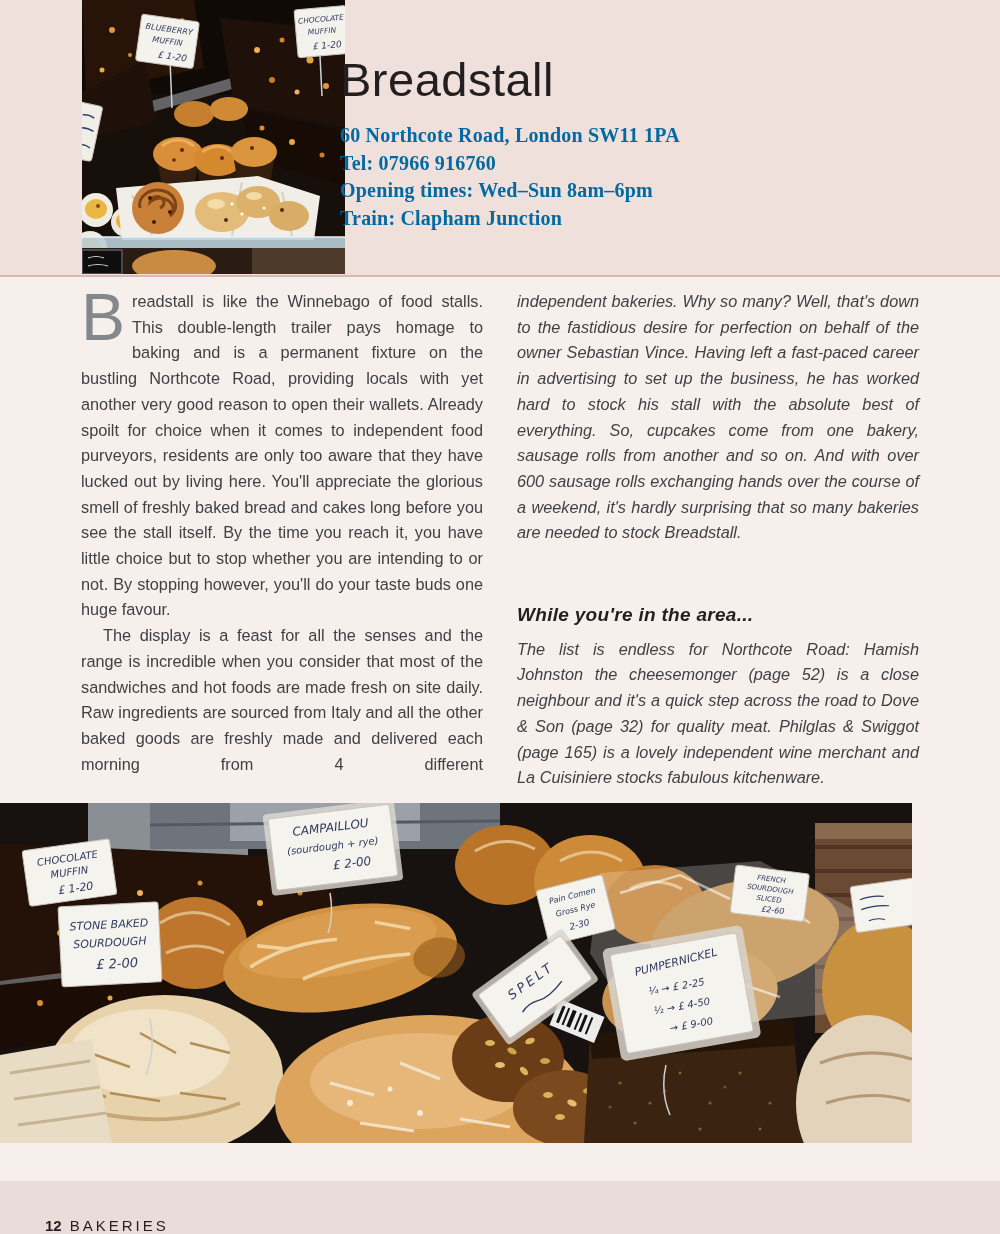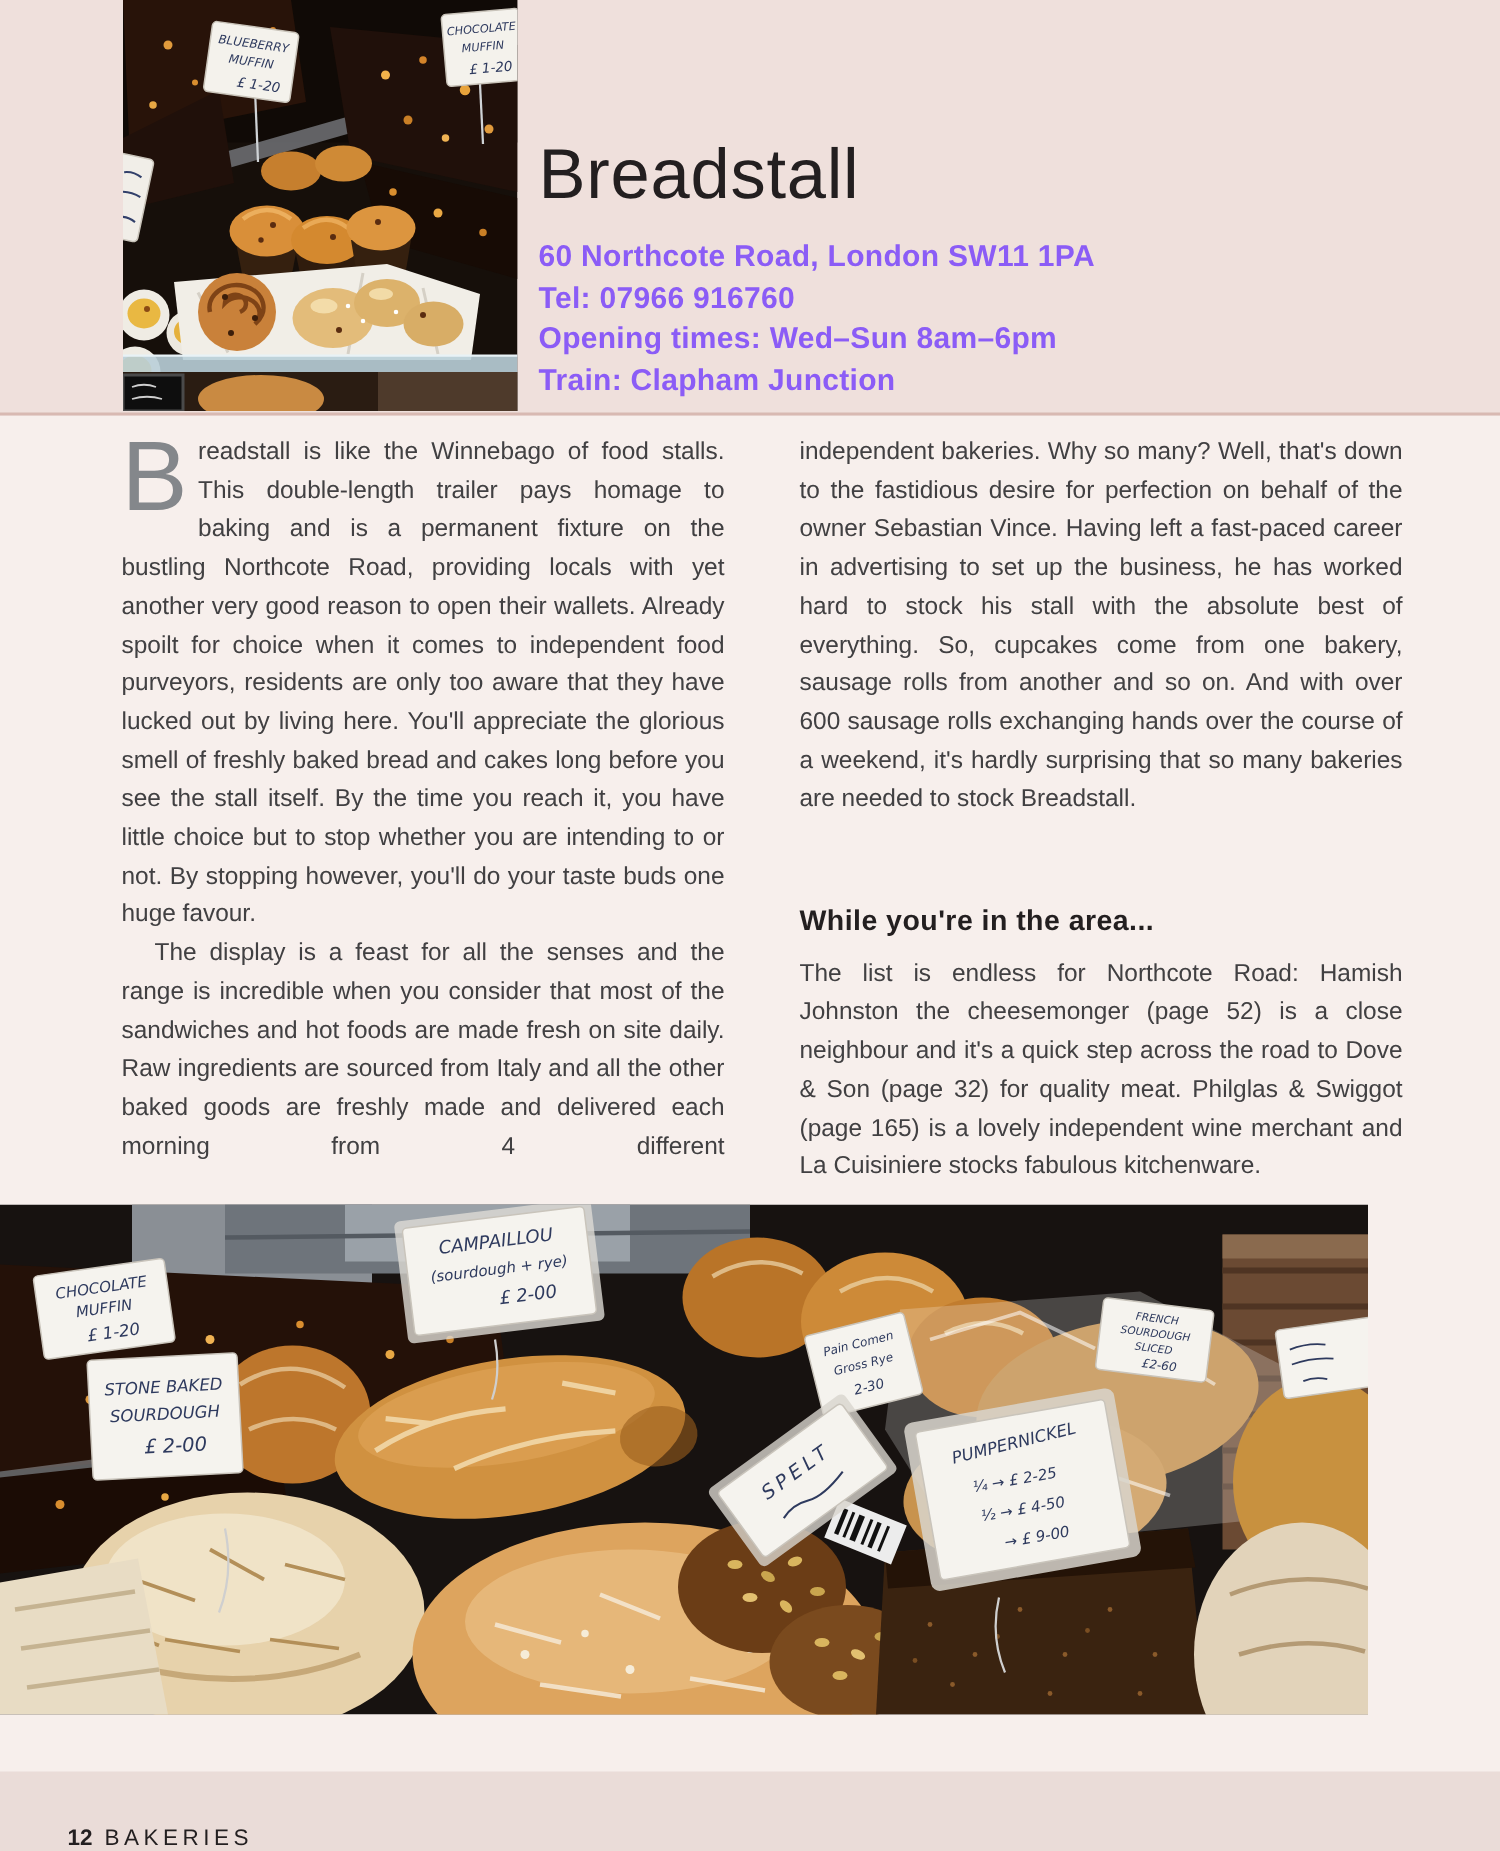--- a/index.html
+++ b/index.html
@@ -2,28 +2,28 @@
 <html><head>
 <meta charset="utf-8">
 <style>
   html,body{margin:0;padding:0;background:#dcd7d4;}
   .page{position:relative;width:1000px;height:1234px;background:#f7efec;
         font-family:"Liberation Sans", sans-serif;overflow:hidden;margin:0 auto;}
   .header-band{position:absolute;left:0;top:0;width:1000px;height:277px;
         background:#efe0dc;border-bottom:2px solid #d8b9b2;box-sizing:border-box;}
   .top-photo{position:absolute;left:82px;top:0;width:263px;height:274px;}
   .top-photo svg,.bottom-photo svg{display:block;width:100%;height:100%;}
-  .header-info{position:absolute;left:359px;top:52px;margin-top:36px;}
+  .header-info{position:absolute;left:340px;top:52px;}
   .title{font-size:47px;font-weight:400;color:#231f20;letter-spacing:.5px;margin:0 0 15px 0;}
-  .contact-line{font-size:20px;font-weight:700;color:#8b5cf6;line-height:27.5px;letter-spacing:.2px;}
+  .contact-line{font-size:20px;font-weight:700;color:#0369a1;line-height:27.5px;letter-spacing:.2px;font-family:Liberation Serif, serif;}
   .col{position:absolute;top:289px;width:402px;font-size:16.3px;line-height:25.7px;
        color:#414042;text-align:justify;}
   .col p{margin:0;}
   .col-left{left:81px;}
-  .col-right{left:533px;}
+  .col-right{left:517px;font-style:italic;}
   .dropcap{float:left;font-size:66px;line-height:51px;color:#84878b;margin:3px 7px 0 0;}
   .para-indent{text-indent:22px;}
   .fill-last{text-align-last:justify;}
   .subhead{font-size:19px;font-weight:700;color:#231f20;margin:56px 0 9px 0;
        text-align:left;letter-spacing:.3px;}
   .bottom-photo{position:absolute;left:0;top:803px;width:912px;height:340px;}
   .footer-band{position:absolute;left:0;top:1181px;width:1000px;height:53px;
        background:#eadcd8;display:flex;align-items:flex-end;}
   .page-number{font-size:15px;font-weight:700;color:#231f20;margin-left:45px;}
   .section-name{font-size:15px;font-weight:400;color:#231f20;letter-spacing:3px;margin-left:8px;}

